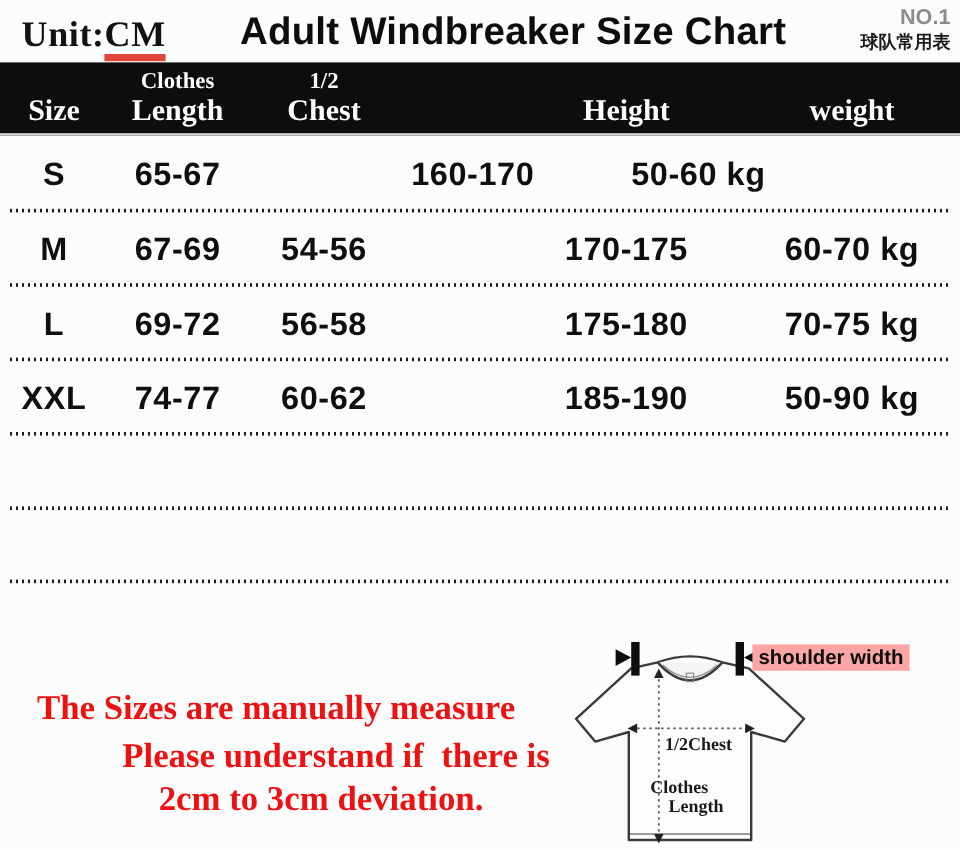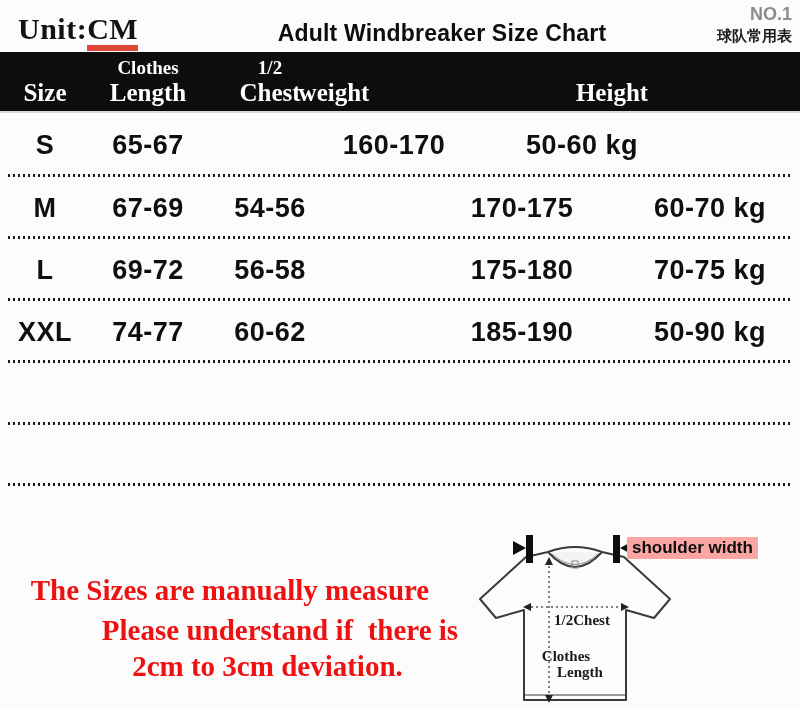--- a/index.html
+++ b/index.html
@@ -13,23 +13,22 @@
   }
   
   .tophdr{position:relative;width:800px;height:52px;}
   .unit{
     position:absolute;left:18px;top:12px;
     font-family:"Liberation Serif","DejaVu Serif",serif;
     font-weight:bold;font-size:30px;color:#121212;letter-spacing:0.5px;
   }
   .unit .cm{border-bottom:6px solid #e2463a;padding-bottom:0px;}
   .main-title{
-    position:absolute;left:200px;top:8px;width:460px;margin:12px;
-    text-align:center;
-    font-size:23px;font-weight:800;color:#0d0d0d;letter-spacing:0.2px;
+    position:absolute;left:200px;top:8px;width:460px;margin:0;
+    font-size:32px;font-weight:800;color:#0d0d0d;letter-spacing:0.2px;
   }
   .corner{position:absolute;right:8px;top:2px;width:120px;text-align:right;}
   .no-label{font-size:18px;font-weight:bold;color:#8c8c8c;line-height:24px;}
   .cn-label{font-size:15px;font-weight:bold;color:#1b1b1b;line-height:20px;}
   
   .thead{
     width:800px;height:61px;background:#0d0d0d;
     display:flex;align-items:flex-end;
     box-sizing:border-box;padding-bottom:5px;
     border-bottom:2px solid #d9d9d9;
@@ -94,25 +93,25 @@
       <span class="hl2">Size</span>
     </div>
     <div class="hc c2">
       <span class="hl1">Clothes</span>
       <span class="hl2">Length</span>
     </div>
     <div class="hc c3">
       <span class="hl1">1/2</span>
       <span class="hl2">Chest</span>
     </div>
+    <div class="hc c4">
+      <span class="hl2">Height</span>
+    </div>
     <div class="hc c5">
       <span class="hl2">weight</span>
-    </div>
-    <div class="hc c4">
-      <span class="hl2">Height</span>
     </div>
   </div>
 
   <div class="trow first">
     <div class="cell c1">S</div>
     <div class="cell c2">65-67</div>
     <div class="cell c4">160-170</div>
     <div class="cell c5">50-60 kg</div>
     <div class="dots"></div>
   </div>

